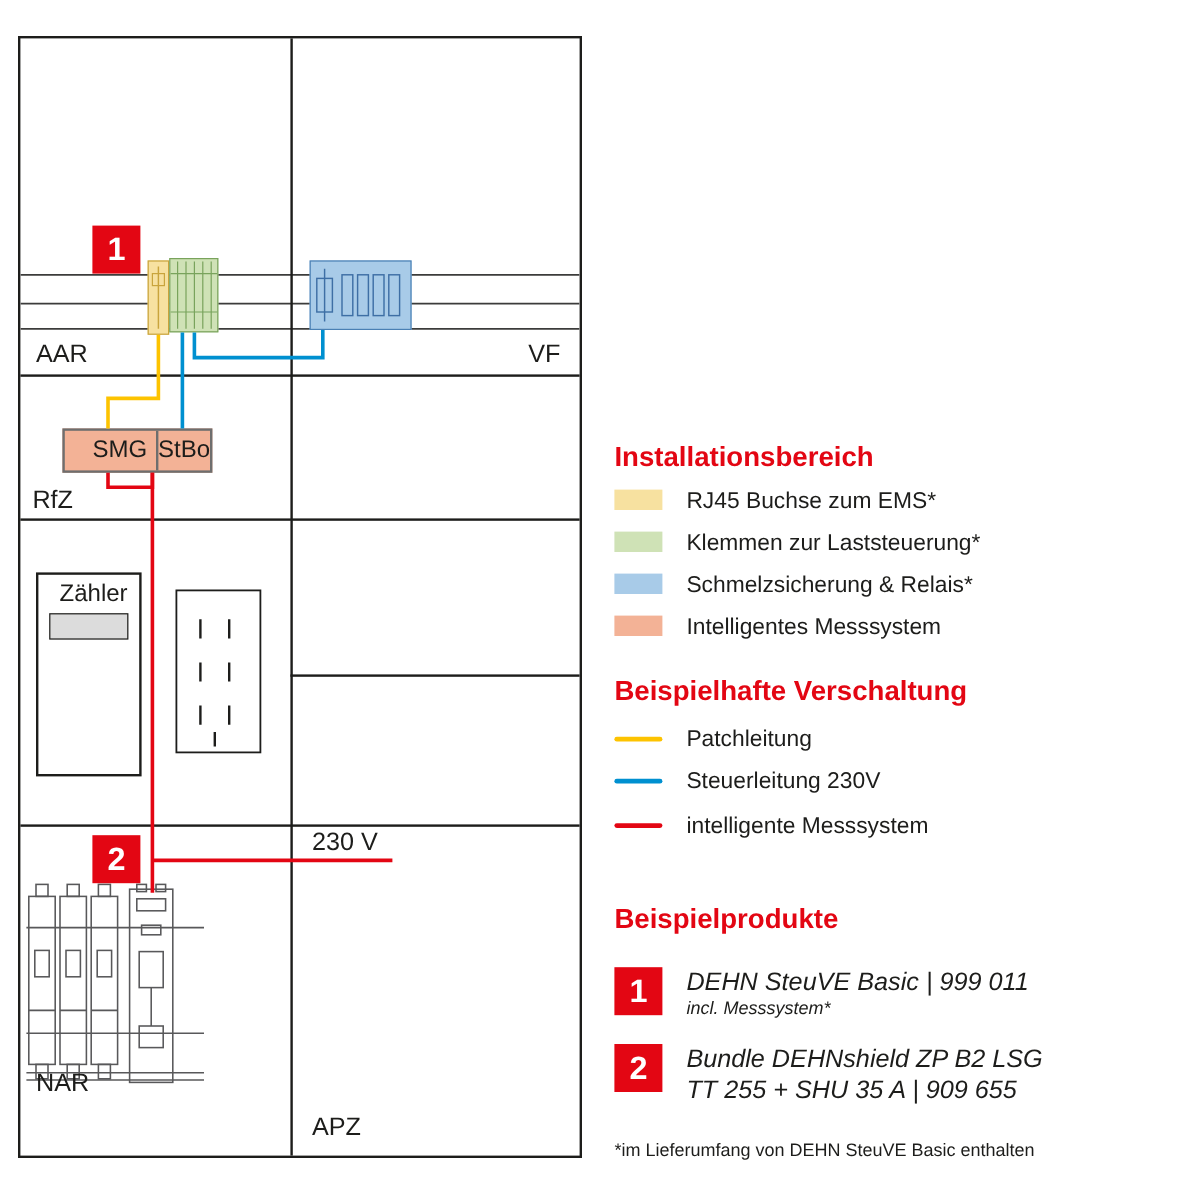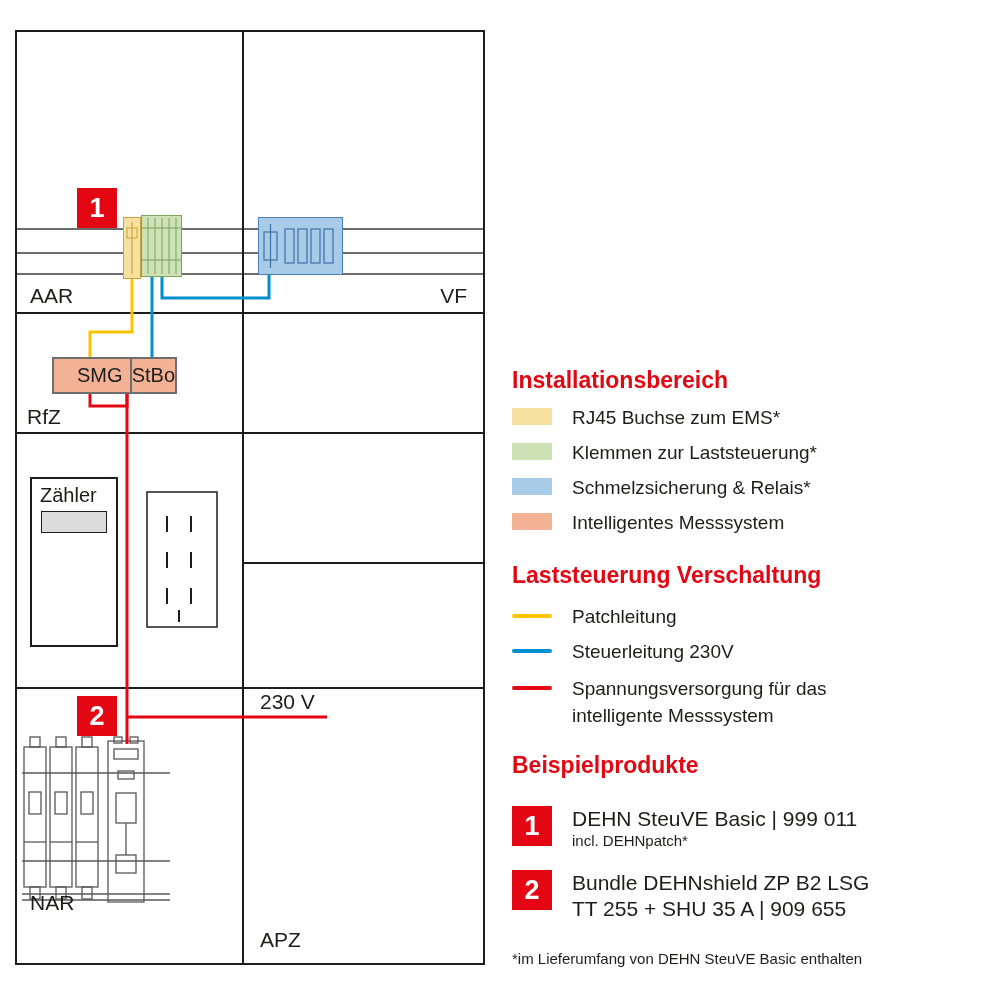--- a/index.html
+++ b/index.html
@@ -12,41 +12,41 @@
   .hline{height:2px;background:var(--ink,#1d1d1b);}
   .sec-label{font-size:21px;line-height:24px;}
   .block{box-sizing:border-box;}
   .block-yellow{background:var(--sw_yellow,#f7e1a0);border:1px solid var(--bd_yellow,#c9a43c);}
   .block-green{background:var(--sw_green,#cfe2b6);border:1px solid var(--bd_green,#79a35c);}
   .block-blue{background:var(--sw_blue,#a8cbe8);border:1px solid var(--bd_blue,#4a80b4);}
   .marker{width:40px;height:40px;background:var(--red,#e30613);color:#fff;font-size:27px;font-weight:bold;
           display:flex;align-items:center;justify-content:center;}
   .smgbox{display:flex;background:var(--sw_salmon,#f3b296);border:2px solid var(--bd_gray,#6e6e6e);box-sizing:border-box;padding-left:16px;}
   .smg-cell{display:flex;align-items:center;justify-content:center;font-size:20px;}
-  .meterbox{border:2px solid var(--ink,#1d1d1b);box-sizing:border-box;}
+  .meterbox{border:2px solid var(--ink,#1d1d1b);box-sizing:border-box;text-align:center;}
   .meter-title{font-size:20px;padding:5px 0 0 8px;}
   .meter-display{left:9px;top:32px;width:66px;height:22px;background:var(--display_gray,#dcdcdc);
                  border:1.5px solid var(--ink,#1d1d1b);box-sizing:border-box;}
   .wire{fill:none;stroke-width:3;}
   .w-yellow{stroke:var(--wire_yellow,#fdc300);}
   .w-blue{stroke:var(--wire_blue,#0090d0);}
   .w-red{stroke:var(--red,#e30613);}
   .legend-h{font-size:23px;font-weight:bold;color:var(--red,#e30613);}
   .leg-row{display:flex;align-items:flex-start;}
   .chip{width:40px;height:17px;margin-top:4px;flex:0 0 40px;}
   .chip-line{width:40px;height:4px;border-radius:2px;margin-top:11px;flex:0 0 40px;}
   .c-yellow{background:var(--sw_yellow,#f7e1a0);}
   .c-green{background:var(--sw_green,#cfe2b6);}
   .c-blue{background:var(--sw_blue,#a8cbe8);}
   .c-salmon{background:var(--sw_salmon,#f3b296);}
   .l-yellow{background:var(--wire_yellow,#fdc300);}
   .l-blue{background:var(--wire_blue,#0090d0);}
   .l-red{background:var(--red,#e30613);}
   .leg-text{margin-left:20px;font-size:19px;line-height:27px;}
-  .prod-text{margin-left:20px;font-size:21px;line-height:26px;}
+  .prod-text{margin-left:20px;font-size:21px;line-height:26px;font-style:italic;}
   .prod-sub{font-size:15px;line-height:18px;}
   .footnote{font-size:15px;text-align:left;}
 </style>
 </head>
 <body>
 
 <div class="abs cabinet">
 
   <svg class="abs layer" viewBox="0 0 466 931">
     <g stroke="#3c3c3b" stroke-width="1.5">
@@ -184,45 +184,44 @@
 </div>
 <div class="abs leg-row" style="left:512px;top:474px">
   <div class="chip c-blue"></div>
   <div class="leg-text">Schmelzsicherung &amp; Relais*</div>
 </div>
 <div class="abs leg-row" style="left:512px;top:509px">
   <div class="chip c-salmon"></div>
   <div class="leg-text">Intelligentes Messsystem</div>
 </div>
 
-<div class="abs legend-h" style="left:512px;top:562px">Laststeuerung Verschaltung</div>
+<div class="abs legend-h" style="left:512px;top:562px">Beispielhafte Verschaltung</div>
 
 <div class="abs leg-row" style="left:512px;top:603px">
   <div class="chip-line l-yellow"></div>
   <div class="leg-text">Patchleitung</div>
 </div>
 <div class="abs leg-row" style="left:512px;top:638px">
   <div class="chip-line l-blue"></div>
   <div class="leg-text">Steuerleitung 230V</div>
 </div>
 <div class="abs leg-row" style="left:512px;top:675px">
   <div class="chip-line l-red"></div>
   <div class="leg-text">
-    <div>Spannungsversorgung für das</div>
     <div>intelligente Messsystem</div>
   </div>
 </div>
 
 <div class="abs legend-h" style="left:512px;top:752px">Beispielprodukte</div>
 
 <div class="abs leg-row" style="left:512px;top:806px">
   <div class="marker">1</div>
   <div class="prod-text">
     <div>DEHN SteuVE Basic | 999 011</div>
-    <div class="prod-sub">incl. DEHNpatch*</div>
+    <div class="prod-sub">incl. Messsystem*</div>
   </div>
 </div>
 
 <div class="abs leg-row" style="left:512px;top:870px">
   <div class="marker">2</div>
   <div class="prod-text">
     <div>Bundle DEHNshield ZP B2 LSG</div>
     <div>TT 255 + SHU 35 A | 909 655</div>
   </div>
 </div>

